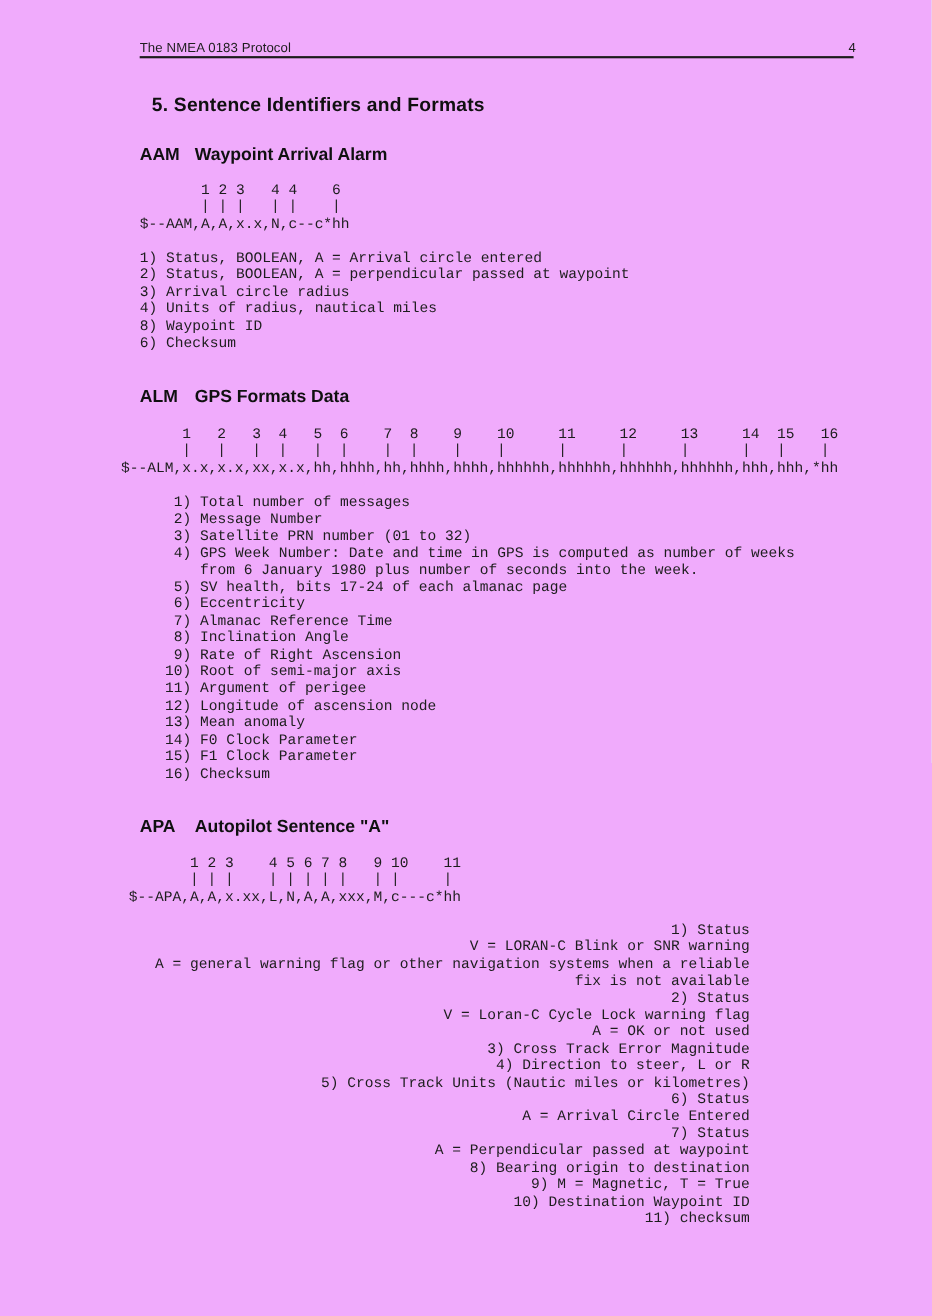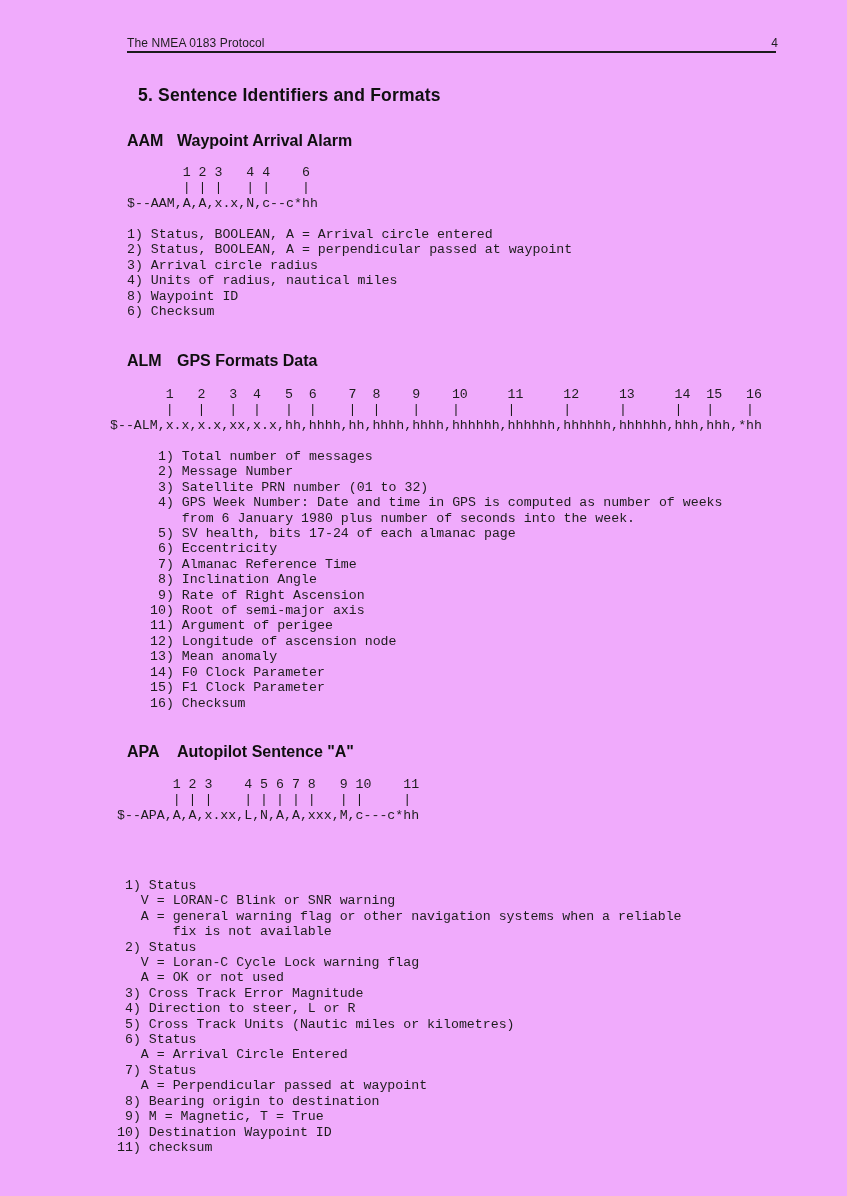--- a/index.html
+++ b/index.html
@@ -45,21 +45,21 @@
   .sec-aam .sec-head { left: 127px; top: 132px; }
   .sec-aam .diagram  { left: 127px; top: 165px; }
   .sec-aam .items    { left: 127px; top: 227px; }
   
   .sec-alm .sec-head { left: 127px; top: 352px; }
   .sec-alm .diagram  { left: 110px; top: 387px; }
   .sec-alm .items    { left: 110px; top: 449px; margin-left: 40px; }
   
   .sec-apa .sec-head { left: 127px; top: 743px; }
   .sec-apa .diagram  { left: 117px; top: 777px; }
-  .sec-apa .items    { left: 117px; top: 878px; }
+  .sec-apa .items    { left: 117px; top: 838px; text-align: right; }
 </style>
 </head>
 <body>
 
 <div class="page">
 
   <span class="rh-title">The NMEA 0183 Protocol</span>
   <span class="rh-page">4</span>
   <div class="head-rule"></div>
 

